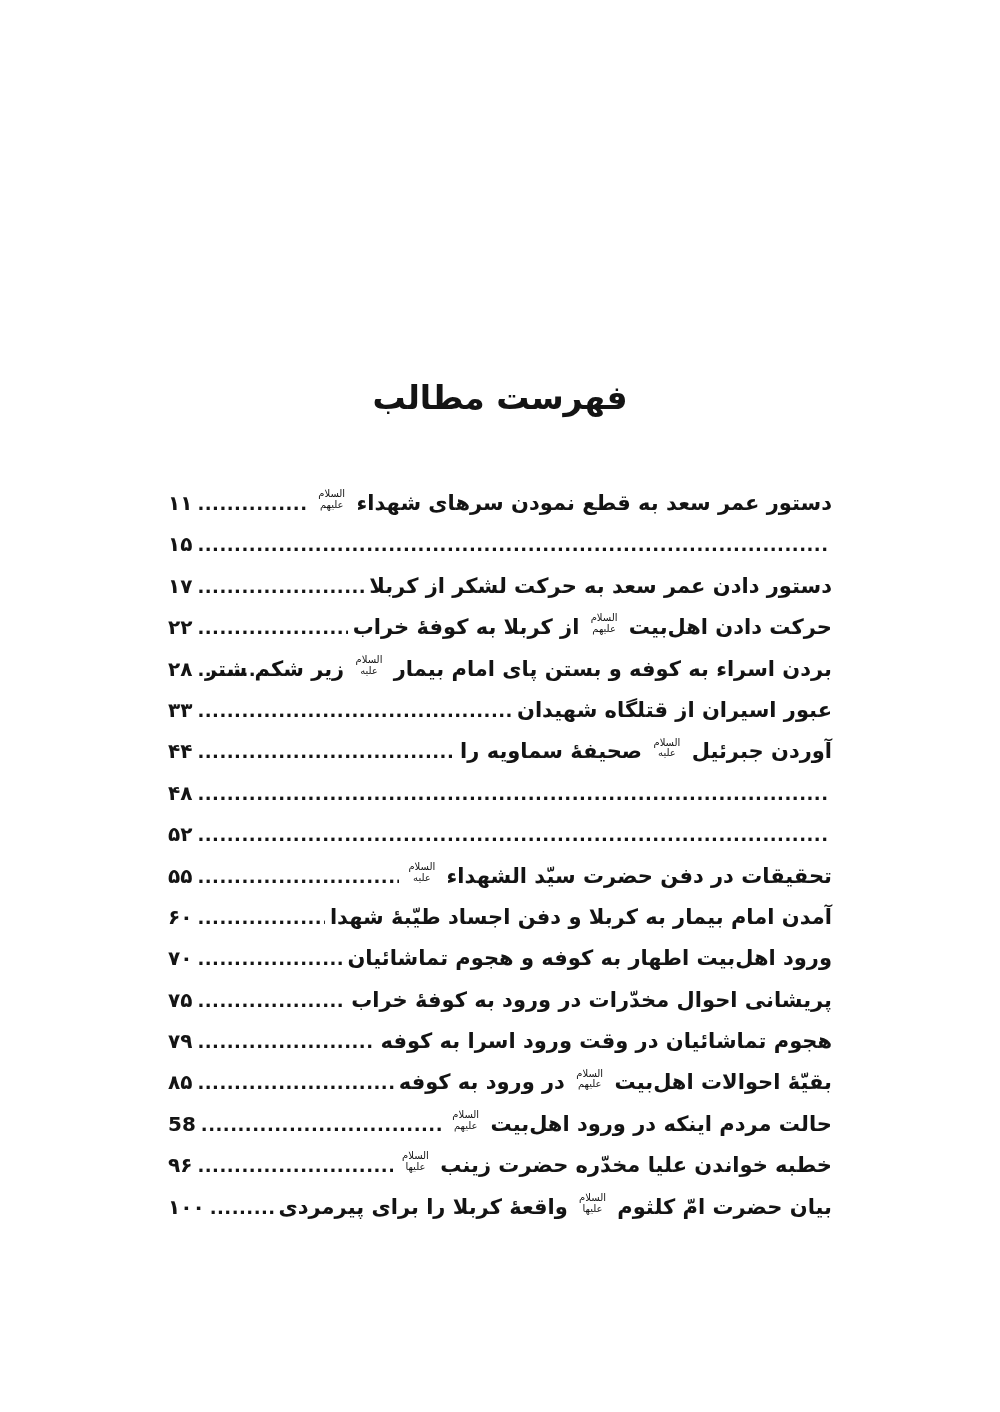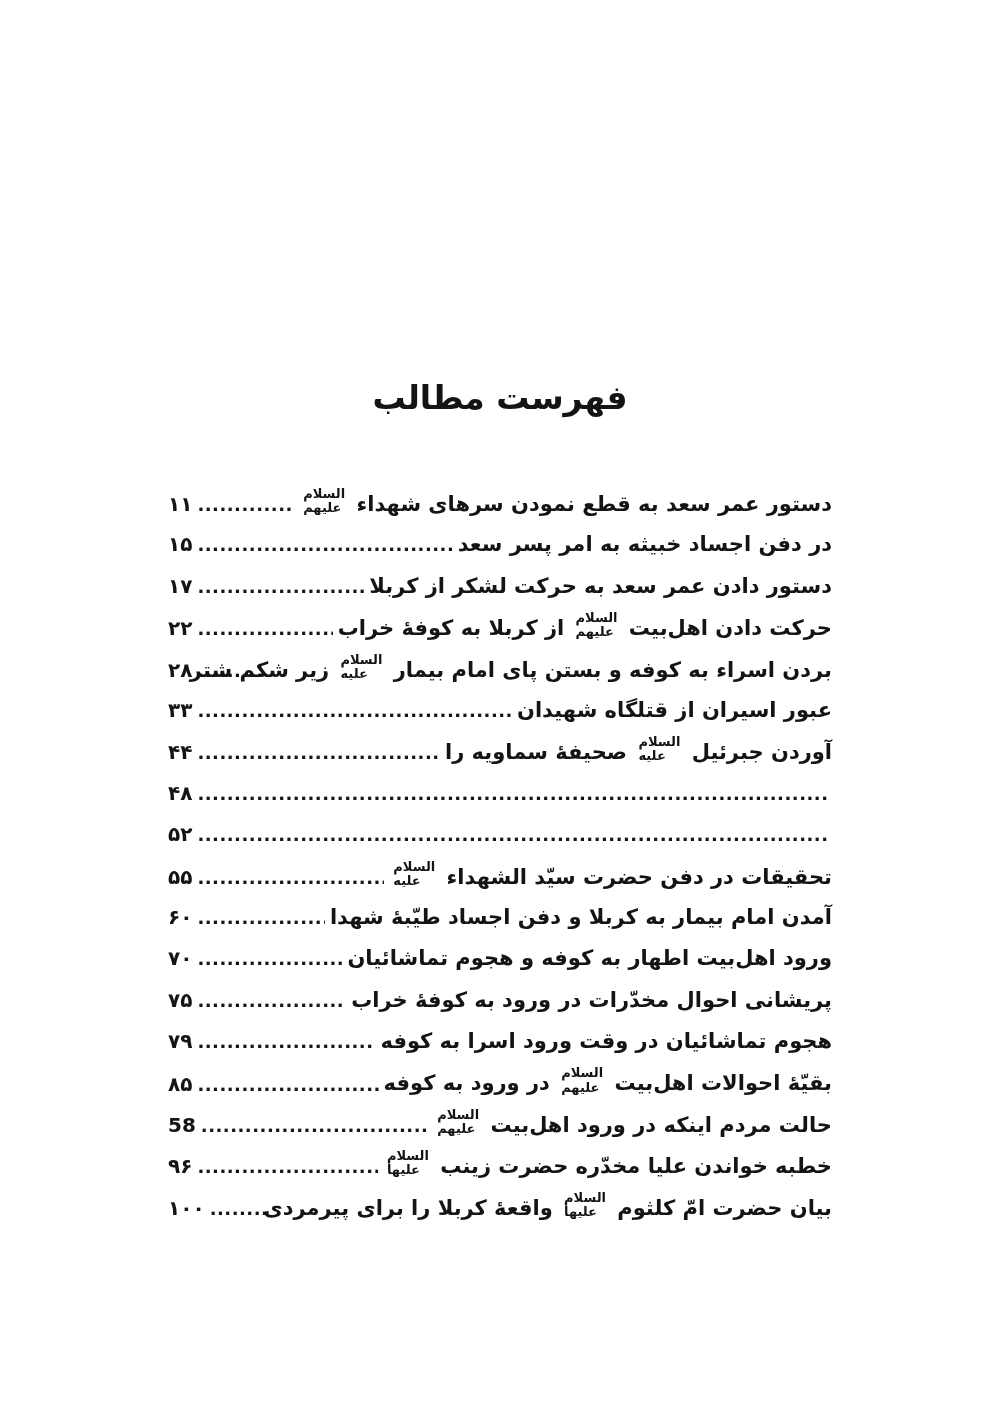--- a/index.html
+++ b/index.html
@@ -41,23 +41,23 @@
     font-weight: bold;
     white-space: nowrap;
   }
   .entry-title-wrap {
     flex: 0 0 auto;
     max-width: 560px;
   }
   .hon {
     display: inline-block;
     vertical-align: middle;
-    text-align: left;
-    font-size: 13px;
-    font-weight: bold;
+    text-align: center;
+    font-size: 10px;
+    font-weight: normal;
     line-height: 1.08;
     margin: 0 4px;
     transform: translateY(-4px);
   }
   .hon .hon-top,
   .hon .hon-bottom {
     display: block;
   }
   .dots-leader {
     flex: 1 1 auto;
@@ -91,25 +91,20 @@
         <span class="hon-top">السلام</span>
         <span class="hon-bottom">علیهم</span>
       </span>
       
     </span>
     <span class="dots-leader"></span>
     <span class="entry-page-num">۱۱</span>
   </div>
 
   <div class="toc-row">
-    <span class="entry-title-wrap">
-      <span>در دفن اجساد خبیثه به امر پسر سعد</span>
-      
-      
-    </span>
     <span class="dots-leader"></span>
     <span class="entry-page-num">۱۵</span>
   </div>
 
   <div class="toc-row">
     <span class="entry-title-wrap">
       <span>دستور دادن عمر سعد به حرکت لشکر از کربلا</span>
       
       
     </span>

